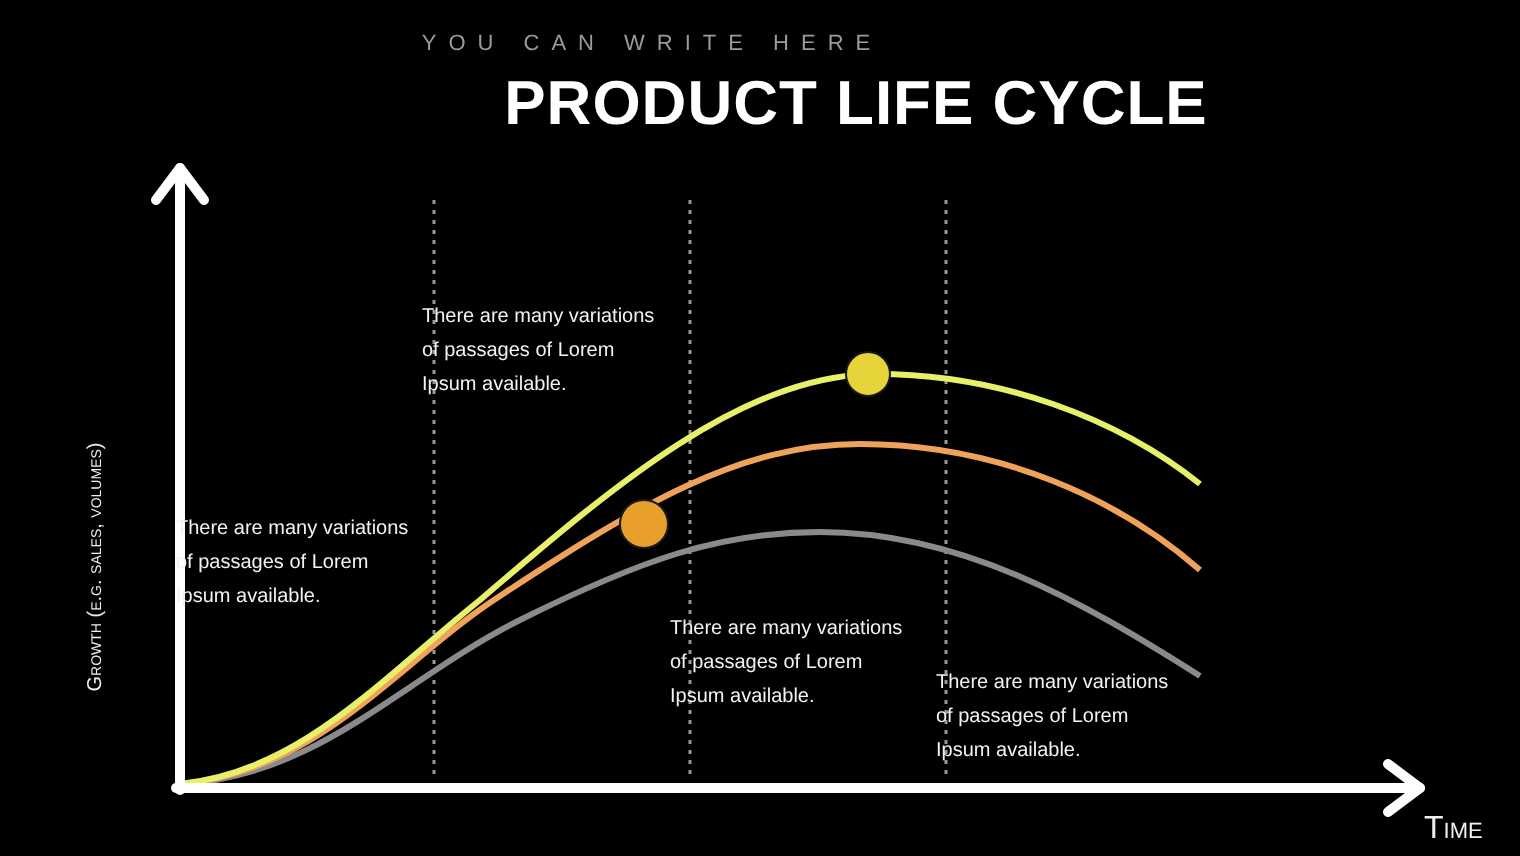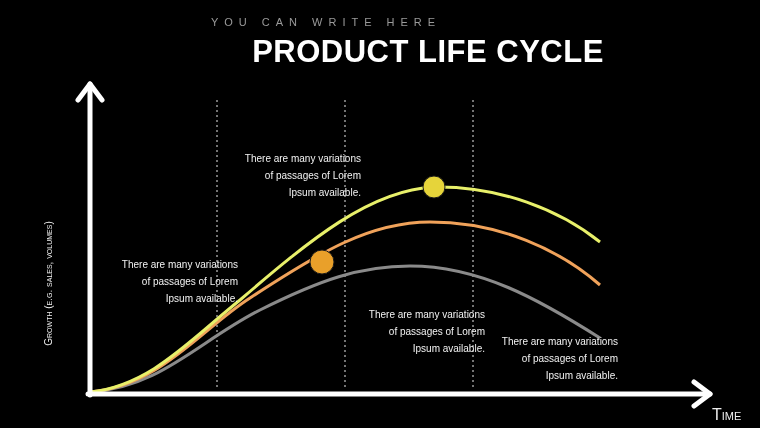--- a/index.html
+++ b/index.html
@@ -1,20 +1,20 @@
 <!DOCTYPE html>
 <html><head>
 <meta charset="utf-8">
 <style>
   html,body{margin:0;padding:0;background:#000;}
   body{width:760px;height:428px;position:relative;overflow:hidden;font-family:"Liberation Sans",sans-serif;color:#fff;}
   .subtitle{position:absolute;top:16px;left:0;width:612px;text-align:center;font-size:11px;letter-spacing:6px;color:#9a9a9a;margin-left:20px;}
   .title{position:absolute;top:34px;left:0;width:760px;text-align:center;font-size:31px;font-weight:bold;color:#fff;letter-spacing:0.5px;padding-left:48px;}
   svg.chart{position:absolute;left:0;top:0;}
-  .note{position:absolute;font-size:10px;line-height:17px;text-align:right;color:#f2f2f2;width:150px;}
+  .note{position:absolute;font-size:10px;line-height:17px;text-align:left;color:#f2f2f2;width:150px;}
   .ylabel{position:absolute;left:-52px;top:278px;width:200px;text-align:center;transform:rotate(-90deg);font-size:10px;color:#eee;white-space:nowrap;font-variant:small-caps;}
   .xlabel{position:absolute;left:712px;top:406px;font-size:16px;color:#eee;font-variant:small-caps;}
 </style>
 </head>
 <body>
 
 <div class="subtitle">YOU CAN WRITE HERE</div>
 <div class="title">PRODUCT LIFE CYCLE</div>
 
 <svg class="chart" width="760" height="428" viewBox="0 0 760 428">

